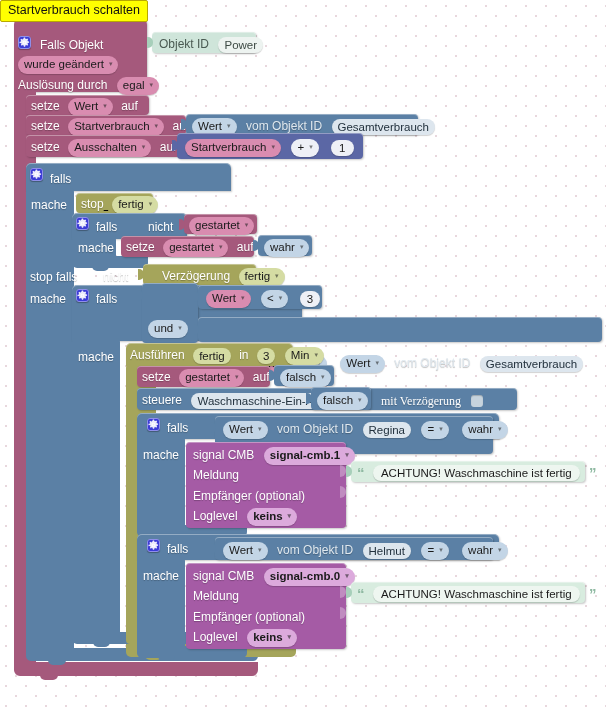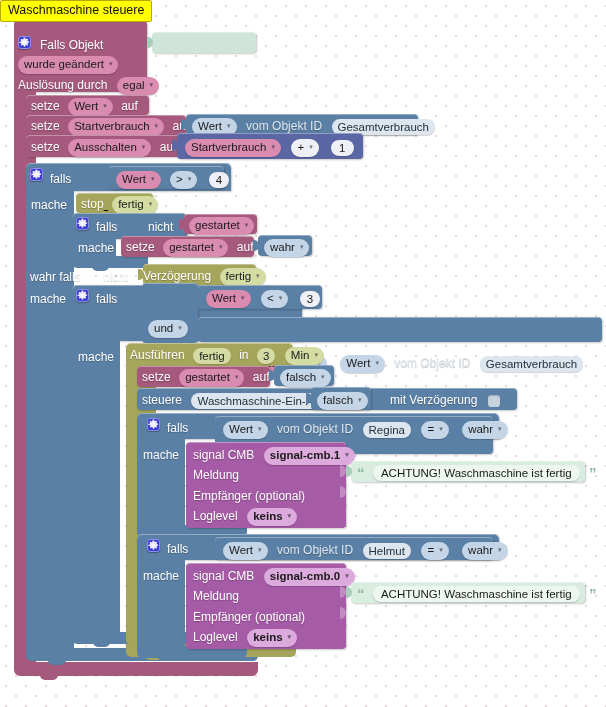--- a/index.html
+++ b/index.html
@@ -154,34 +154,38 @@
 </head>
 <body>
 
 <div id="canvas">
 
   <div class="blk c-obj seg" style="left:14px; top:18px; width:133px; height:74px; border-radius:6px 6px 0 0;"></div>
   <div class="blk c-obj seg noshadow" style="left:14px; top:88px; width:22px; height:584px;"></div>
   <div class="blk c-obj seg noshadow" style="left:14px; top:662px; width:244px; height:14px; border-radius:0 0 6px 6px;"></div>
   <div class="blk c-obj seg noshadow" style="left:40px; top:674px; width:18px; height:6px; border-radius:0 0 5px 5px;"></div>
 
-  <div id="title-bubble">Waschmaschine steuere</div>
+  <div id="title-bubble">Startverbrauch schalten</div>
 
   <div class="gear" style="left:18px; top:36px;">
     <svg width="11" height="11" viewBox="0 0 24 24" fill="#ffffff">
       <path d="M12 8a4 4 0 1 0 0 8 4 4 0 0 0 0-8zm0 6a2 2 0 1 1 0-4 2 2 0 0 1 0 4z"></path>
       <path d="M10.6 1h2.8l.4 2.6 2 .9 2.2-1.4 2 2-1.4 2.2.9 2 2.5.4v2.8l-2.5.4-.9 2 1.4 2.2-2 2-2.2-1.4-2 .9-.4 2.5h-2.8l-.4-2.5-2-.9-2.2 1.4-2-2 1.4-2.2-.9-2L1 13.4v-2.8l2.5-.4.9-2L3 6l2-2 2.2 1.4 2-.9z" opacity="0.9"></path>
     </svg>
   </div>
   <div class="row" style="left:40px; top:36px;">
     <span class="lbl">Falls Objekt</span>
   </div>
 
   <div class="blk c-oid" style="left:152px; top:32px; width:104px; height:21px;">
     <div class="plug plug-mint" style="left:-5px; top:5px;"></div>
+    <div class="row" style="left:7px; top:3px;">
+      <span class="lbl lbl-dark">Objekt ID</span>
+      <span class="chip chip-oid" style="margin-left:5px;">Power</span>
+    </div>
   </div>
 
   <div class="row" style="left:18px; top:76px;">
     <span class="lbl">Auslösung durch</span>
     <span class="chip chip-rose dd" style="margin-left:5px;">egal</span>
   </div>
   <div class="row" style="left:18px; top:55px;">
     <span class="chip chip-rose dd">wurde geändert</span>
   </div>
 
@@ -230,28 +234,20 @@
   <div class="gear" style="left:30px; top:168px;">
     <svg width="11" height="11" viewBox="0 0 24 24" fill="#ffffff">
       <path d="M12 8a4 4 0 1 0 0 8 4 4 0 0 0 0-8zm0 6a2 2 0 1 1 0-4 2 2 0 0 1 0 4z"></path>
       <path d="M10.6 1h2.8l.4 2.6 2 .9 2.2-1.4 2 2-1.4 2.2.9 2 2.5.4v2.8l-2.5.4-.9 2 1.4 2.2-2 2-2.2-1.4-2 .9-.4 2.5h-2.8l-.4-2.5-2-.9-2.2 1.4-2-2 1.4-2.2-.9-2L1 13.4v-2.8l2.5-.4.9-2L3 6l2-2 2.2 1.4 2-.9z" opacity="0.9"></path>
     </svg>
   </div>
   <div class="row" style="left:50px; top:170px;">
     <span class="lbl">falls</span>
   </div>
 
-  <div class="blk c-logic" style="left:109px; top:166px; width:115px; height:23px;">
-    <div class="plug plug-blue" style="left:-5px; top:6px;"></div>
-    <div class="row" style="left:7px; top:4px;">
-      <span class="chip chip-rose dd">Wert</span>
-      <span class="chip chip-blue dd" style="margin-left:5px;">&gt;</span>
-      <span class="chip chip-white" style="margin-left:7px; padding:1px 7px;">4</span>
-    </div>
-  </div>
 
   <div class="row" style="left:31px; top:196px;">
     <span class="lbl">mache</span>
   </div>
 
   <div class="blk c-time" style="left:76px; top:193px; width:77px; height:20px;"></div>
   <div class="row" style="left:81px; top:195px;text-decoration:underline;">
     <span class="lbl">stop</span>
     <span class="chip chip-olive dd" style="margin-left:4px;">fertig</span>
   </div>
@@ -290,28 +286,28 @@
     <span class="lbl" style="margin-left:4px;">auf</span>
   </div>
   <div class="blk c-logic" style="left:258px; top:235px; width:54px; height:21px;">
     <div class="plug plug-blue" style="left:-5px; top:5px;"></div>
     <div class="row" style="left:6px; top:3px;">
       <span class="chip chip-blue dd">wahr</span>
     </div>
   </div>
 
   <div class="row" style="left:30px; top:268px;">
-    <span class="lbl">wahr falls</span>
+    <span class="lbl">stop falls</span>
   </div>
   <div class="row" style="left:103px; top:268px;">
     <span class="lbl">nicht</span>
   </div>
   <div class="blk c-time" style="left:143px; top:264px; width:113px; height:21px;">
     <div class="plug" style="left:-5px; top:5px; background:#a5a55b;"></div>
-    <div class="row" style="left:0; top:3px;">
+    <div class="row" style="left:19px; top:3px;">
       <span class="lbl">Verzögerung</span>
       <span class="chip chip-olive dd" style="margin-left:4px;">fertig</span>
     </div>
   </div>
 
   <div class="row" style="left:30px; top:290px;">
     <span class="lbl">mache</span>
   </div>
 
   <div class="blk c-logic seg" style="left:72px; top:285px; width:230px; height:56px; border-radius:5px 5px 0 0;"></div>
@@ -391,21 +387,21 @@
     <span class="lbl">steuere</span>
     <span class="chip chip-oidb" style="margin-left:5px;">Waschmaschine-Ein-Aus</span>
     <span class="lbl" style="margin-left:5px;">mit</span>
   </div>
   <div class="blk c-logic" style="left:311px; top:387px; width:60px; height:23px;">
     <div class="plug plug-blue" style="left:-5px; top:6px;"></div>
     <div class="row" style="left:6px; top:4px;">
       <span class="chip chip-blue dd">falsch</span>
     </div>
   </div>
-  <div class="row" style="left:390px; top:391px;">
+  <div class="row" style="left:381px; top:391px;font-family:Liberation Serif, serif;">
     <span class="lbl">mit Verzögerung</span>
     <span class="cbox" style="margin-left:6px;"></span>
   </div>
 
   <div class="blk c-logic seg" style="left:137px; top:413px; width:362px; height:26px; border-radius:5px 5px 0 0;"></div>
   <div class="blk c-logic seg noshadow" style="left:137px; top:436px; width:48px; height:98px;"></div>
   <div class="blk c-logic seg noshadow" style="left:137px; top:525px; width:110px; height:12px; border-radius:0 0 5px 5px;"></div>
   <div class="blk c-logic seg noshadow" style="left:158px; top:535px; width:17px; height:5px; border-radius:0 0 5px 5px;"></div>
 
   <div class="gear" style="left:147px; top:418px;">

